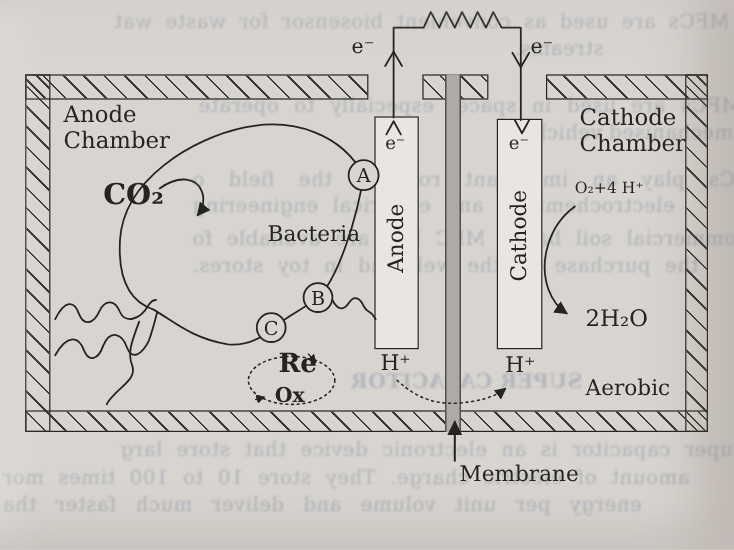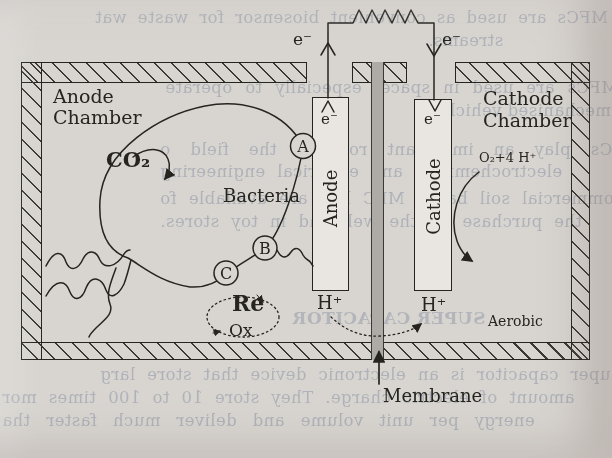--- a/index.html
+++ b/index.html
@@ -96,40 +96,41 @@
 
   <div class="lbl" style="left:53px;top:86px;font-size:19px;line-height:21px;">
     <span style="display:block;">Anode</span>
     <span style="display:block;">Chamber</span>
   </div>
   <div class="lbl" style="left:483px;top:87px;font-size:19px;line-height:22px;">
     <span style="display:block;">Cathode</span>
     <span style="display:block;">Chamber</span>
   </div>
 
-  <div class="lbl" style="left:106px;top:147px;font-size:21px;font-weight:600;">CO₂</div>
+  <div class="lbl" style="left:86px;top:147px;font-size:24px;font-weight:600;">CO₂</div>
   <div class="lbl" style="left:183px;top:185px;font-size:18px;margin-left:40px;">Bacteria</div>
 
   <div class="lbl" style="left:479px;top:150px;font-size:13px;">O₂+4 H⁺</div>
+  <div class="lbl" style="left:488px;top:255px;font-size:19px;">2H₂O</div>
 
   <div class="lbl vert" style="left:270px;top:188px;width:120px;font-size:18px;">Anode</div>
   <div class="lbl vert" style="left:373px;top:186px;width:120px;font-size:18px;">Cathode</div>
 
   <div class="lbl" style="left:293px;top:29px;font-size:17px;">e⁻</div>
   <div class="lbl" style="left:442px;top:29px;font-size:17px;">e⁻</div>
   <div class="lbl" style="left:321px;top:110px;font-size:15px;">e⁻</div>
   <div class="lbl" style="left:424px;top:110px;font-size:15px;">e⁻</div>
 
   <div class="lbl" style="left:317px;top:292px;font-size:18px;">H⁺</div>
   <div class="lbl" style="left:421px;top:294px;font-size:18px;">H⁺</div>
 
   <div class="lbl" style="left:232px;top:290px;font-size:22px;font-weight:600;">Re</div>
-  <div class="lbl" style="left:229px;top:320px;font-size:17px;font-weight:400;">Ox</div>
+  <div class="lbl" style="left:229px;top:320px;font-size:17px;font-weight:700;">Ox</div>
 
-  <div class="lbl" style="left:488px;top:313px;font-size:14px;">Aerobic</div>
+  <div class="lbl" style="left:488px;top:313px;font-size:18px;">Aerobic</div>
 
   <div class="lbl site-letter" style="left:290px;top:137px;">A</div>
   <div class="lbl site-letter" style="left:252px;top:239px;">B</div>
   <div class="lbl site-letter" style="left:213px;top:264px;">C</div>
 
   <div class="lbl" style="left:343px;top:385px;font-size:18px;margin-left:40px;">Membrane</div>
 
 
   <div class="vignette"></div>
 </div>

